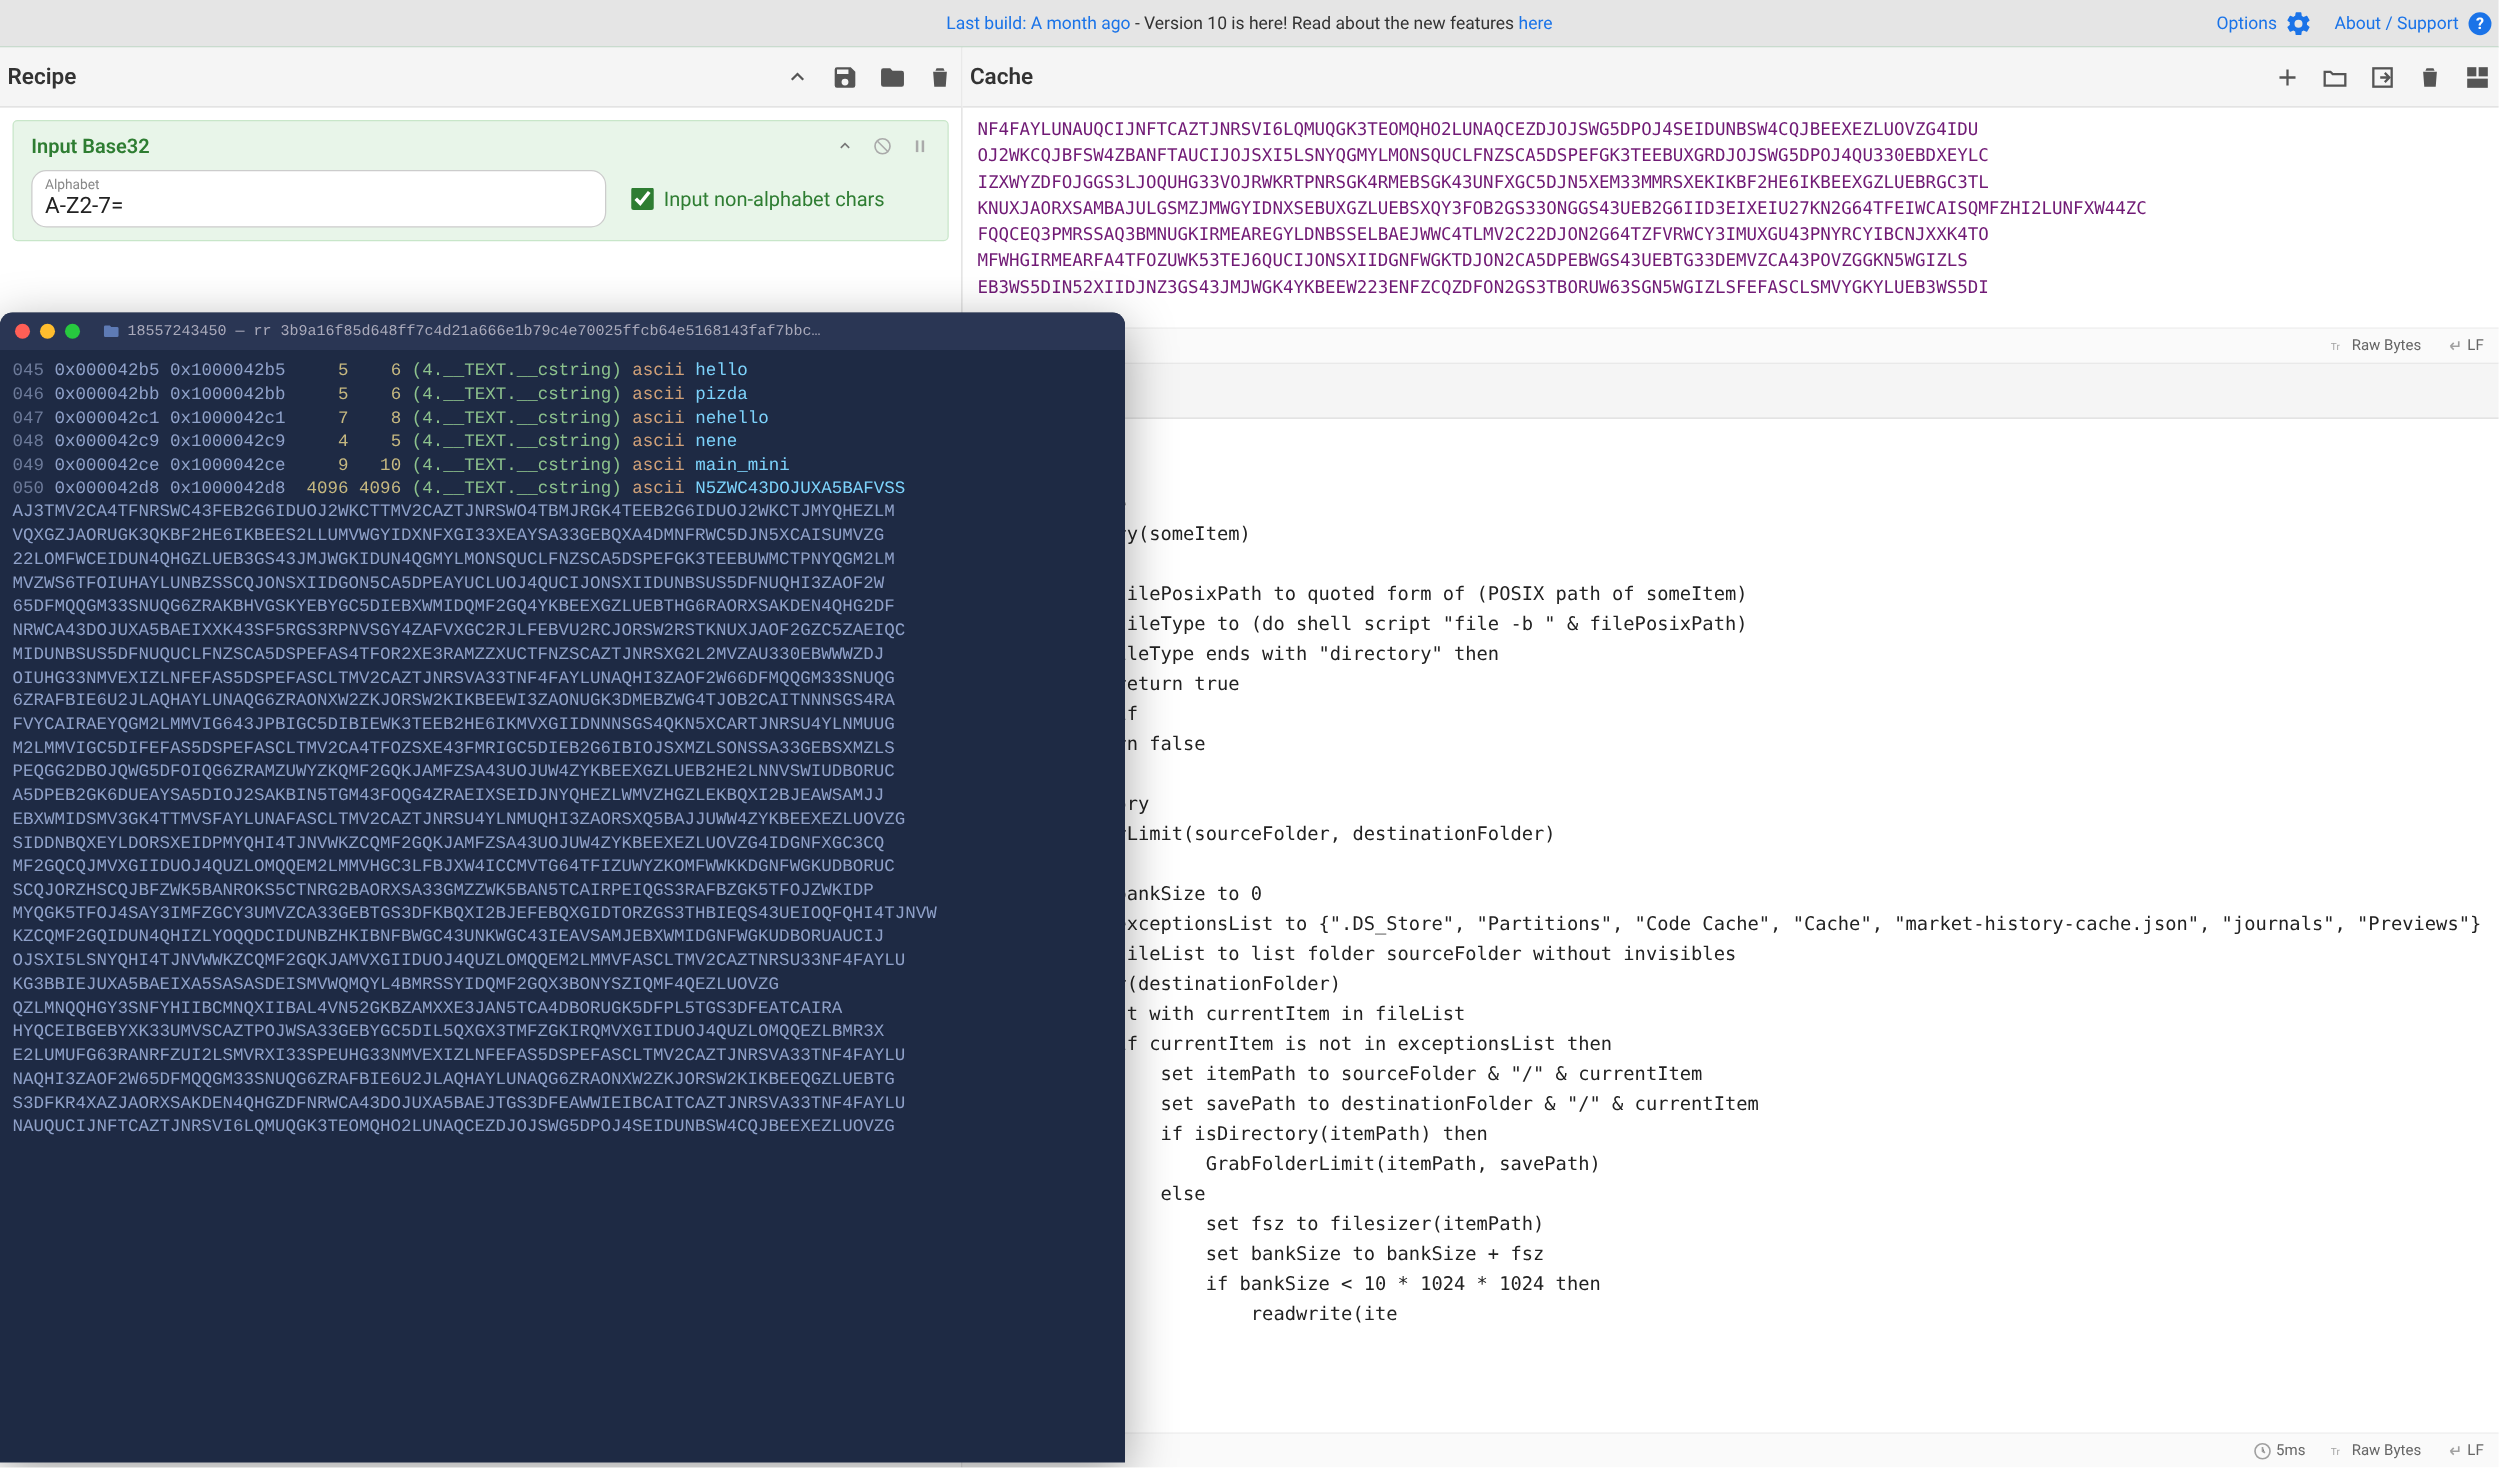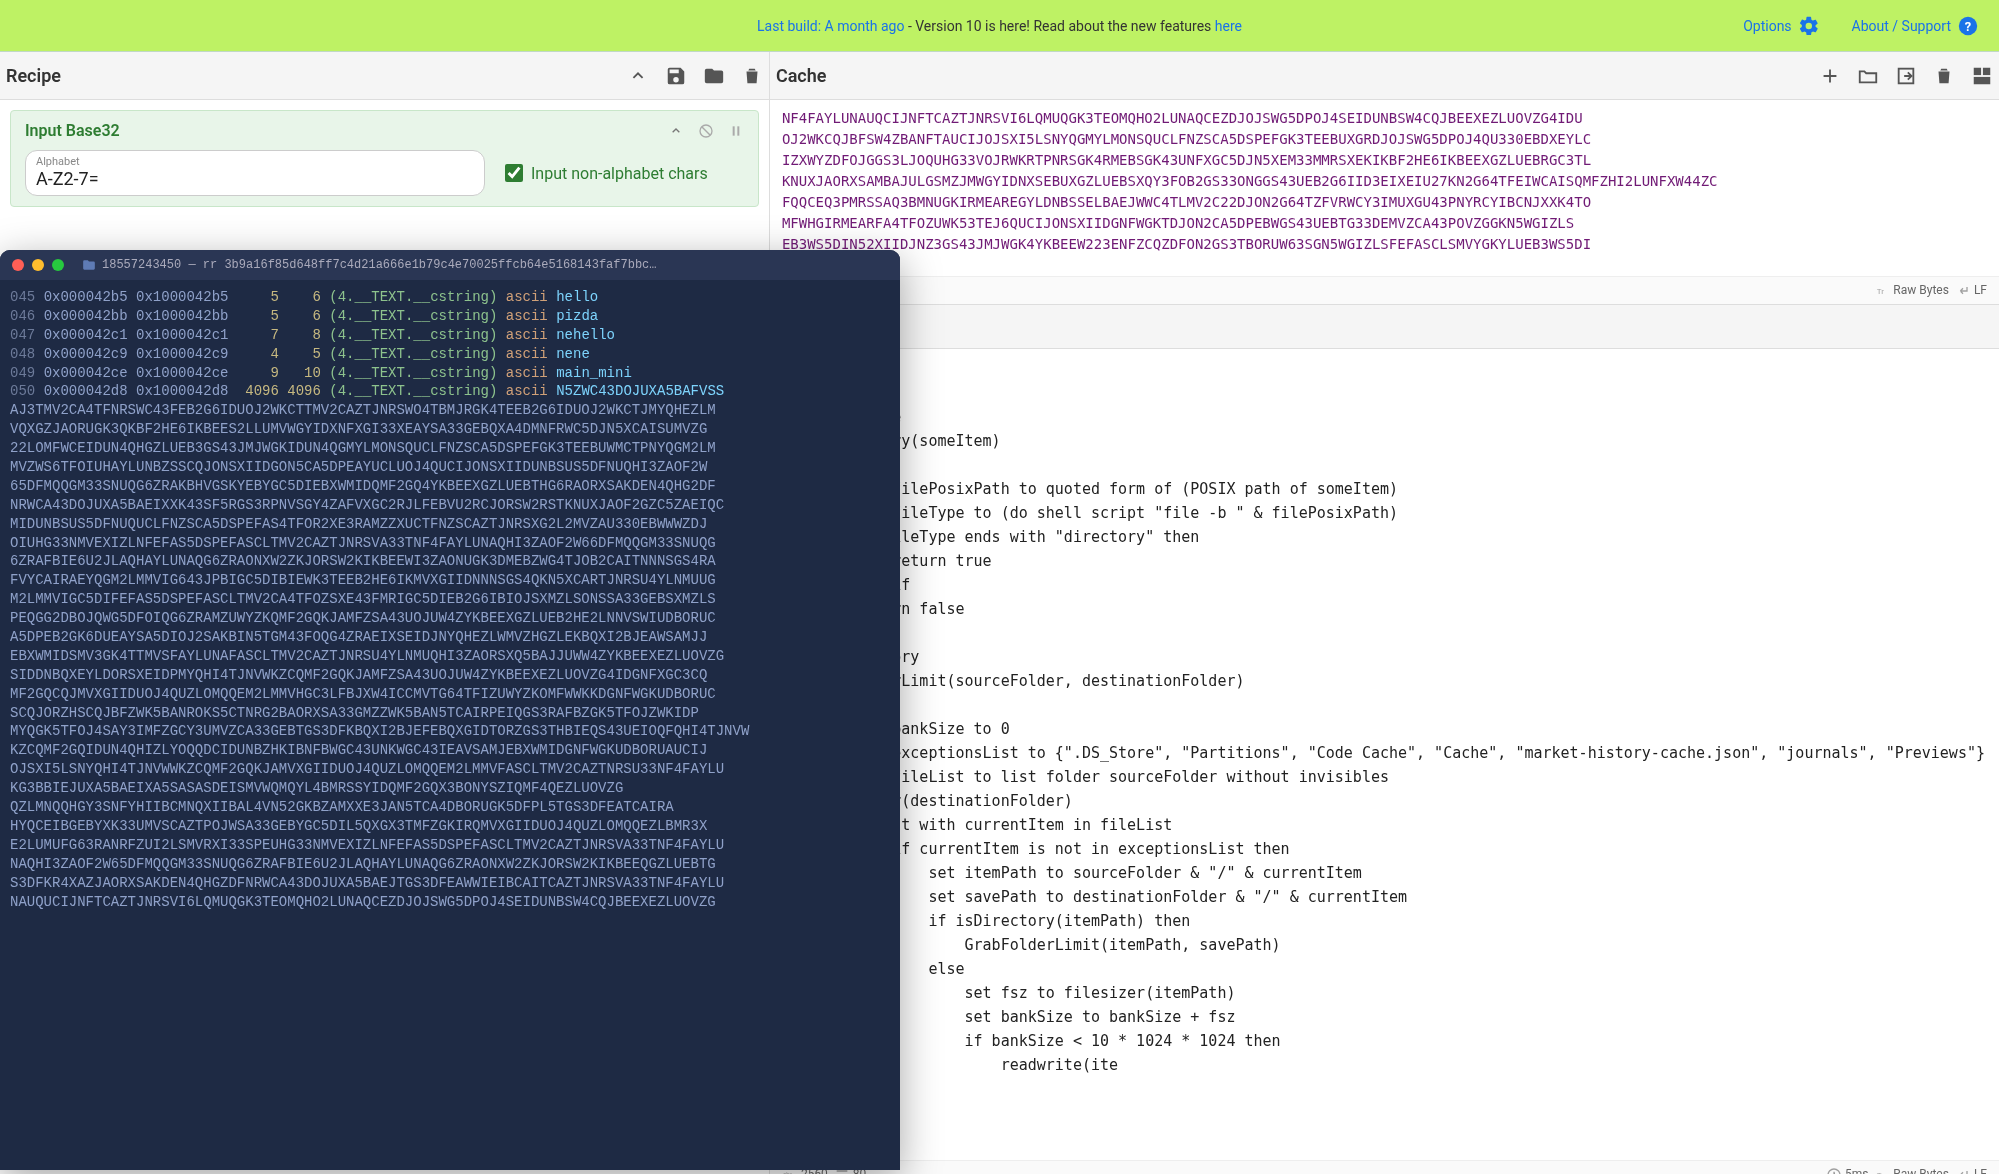--- a/index.html
+++ b/index.html
@@ -1,20 +1,20 @@
 <!DOCTYPE html>
 <html><head>
 <meta charset="utf-8">
 <style>
 * { margin: 0; padding: 0; box-sizing: border-box; }
 body { font-family: -apple-system, BlinkMacSystemFont, "Segoe UI", Roboto, sans-serif; font-size: 14px; background: #fff; width: 1999px; height: 1174px; overflow: hidden; position: relative; }
-.top-banner { background: #bef264; height: 52px; display: flex; align-items: center; justify-content: space-between; padding: 0 20px; border-bottom: 1px solid #c0d8c6; }
+.top-banner { background: #e5e5e5; height: 38px; display: flex; align-items: center; justify-content: space-between; padding: 0 4px; border-bottom: 1px solid #c0d8c6; }
 .banner-center { position: absolute; left: 50%; transform: translateX(-50%); color: #1a73e8; }
 .banner-center span.dark { color: #333; }
-.banner-right { display: flex; align-items: center; gap: 32px; }
+.banner-right { display: flex; align-items: center; gap: 18px; }
 .banner-right a { color: #1a73e8; text-decoration: none; display: flex; align-items: center; gap: 6px; }
 .icon-gear, .icon-help { width: 22px; height: 22px; display: inline-block; }
 
 .main { display: flex; height: calc(100% - 38px); }
 .left-col { width: 910px; border-right: 1px solid #ddd; display: flex; flex-direction: column; }
 .right-col { flex: 1; display: flex; flex-direction: column; }
 
 .panel-header { height: 48px; display: flex; align-items: center; justify-content: space-between; padding: 0 6px; background: #f5f5f5; border-bottom: 1px solid #ddd; }
 .panel-header h2 { font-size: 18px; font-weight: 600; color: #333; }
 .panel-header .actions { display: flex; gap: 16px; align-items: center; }
@@ -37,21 +37,21 @@
 .term-dot.r { background: #ff5f56; } .term-dot.y { background: #ffbd2e; } .term-dot.g { background: #27c93f; }
 .term-title { color: #aab; font-size: 12px; margin-left: 10px; white-space: nowrap; overflow: hidden; text-overflow: ellipsis; flex: 1; display: flex; gap: 6px; align-items: center; }
 .term-body { padding: 8px 10px; line-height: 1.35; white-space: pre; overflow: hidden; }
 .term-body .row { display: block; }
 .c-idx { color: #6c7a99; } .c-hex { color: #8fa1c9; } .c-num { color: #c6b880; } .c-sect { color: #8dc28d; } .c-type { color: #d0a078; } .c-str { color: #7dd3fc; }
 .term-body .base32 { color: #8fa1c9; word-break: break-all; white-space: pre-wrap; }
 
 .input-area { flex: 0 0 auto; border-bottom: 1px solid #ddd; }
 .input-text { font-family: "SF Mono", Menlo, Consolas, monospace; font-size: 14px; color: #701a75; padding: 8px 12px; line-height: 1.5; white-space: pre-wrap; word-break: break-all; height: 176px; overflow: hidden; }
 .status-bar { height: 28px; display: flex; align-items: center; justify-content: space-between; padding: 0 12px; font-size: 12px; color: #666; border-top: 1px solid #eee; background: #fafafa; }
-.status-left, .status-right { display: flex; align-items: center; gap: 6px; }
+.status-left, .status-right { display: flex; align-items: center; gap: 18px; }
 .status-bar .sico { width: 16px; height: 16px; opacity: 0.6; }
 
 .output-header { height: 44px; display: flex; align-items: center; justify-content: space-between; padding: 0 18px; background: #f5f5f5; border-bottom: 1px solid #ddd; }
 .output-header h2 { font-size: 17px; font-weight: 600; }
 .output-text { font-family: "SF Mono", Menlo, Consolas, monospace; font-size: 15px; color: #222; padding: 8px 14px; line-height: 1.6; white-space: pre; overflow: hidden; flex: 1; }
 
 svg { display: block; }
 </style>
 </head>
 <body>

